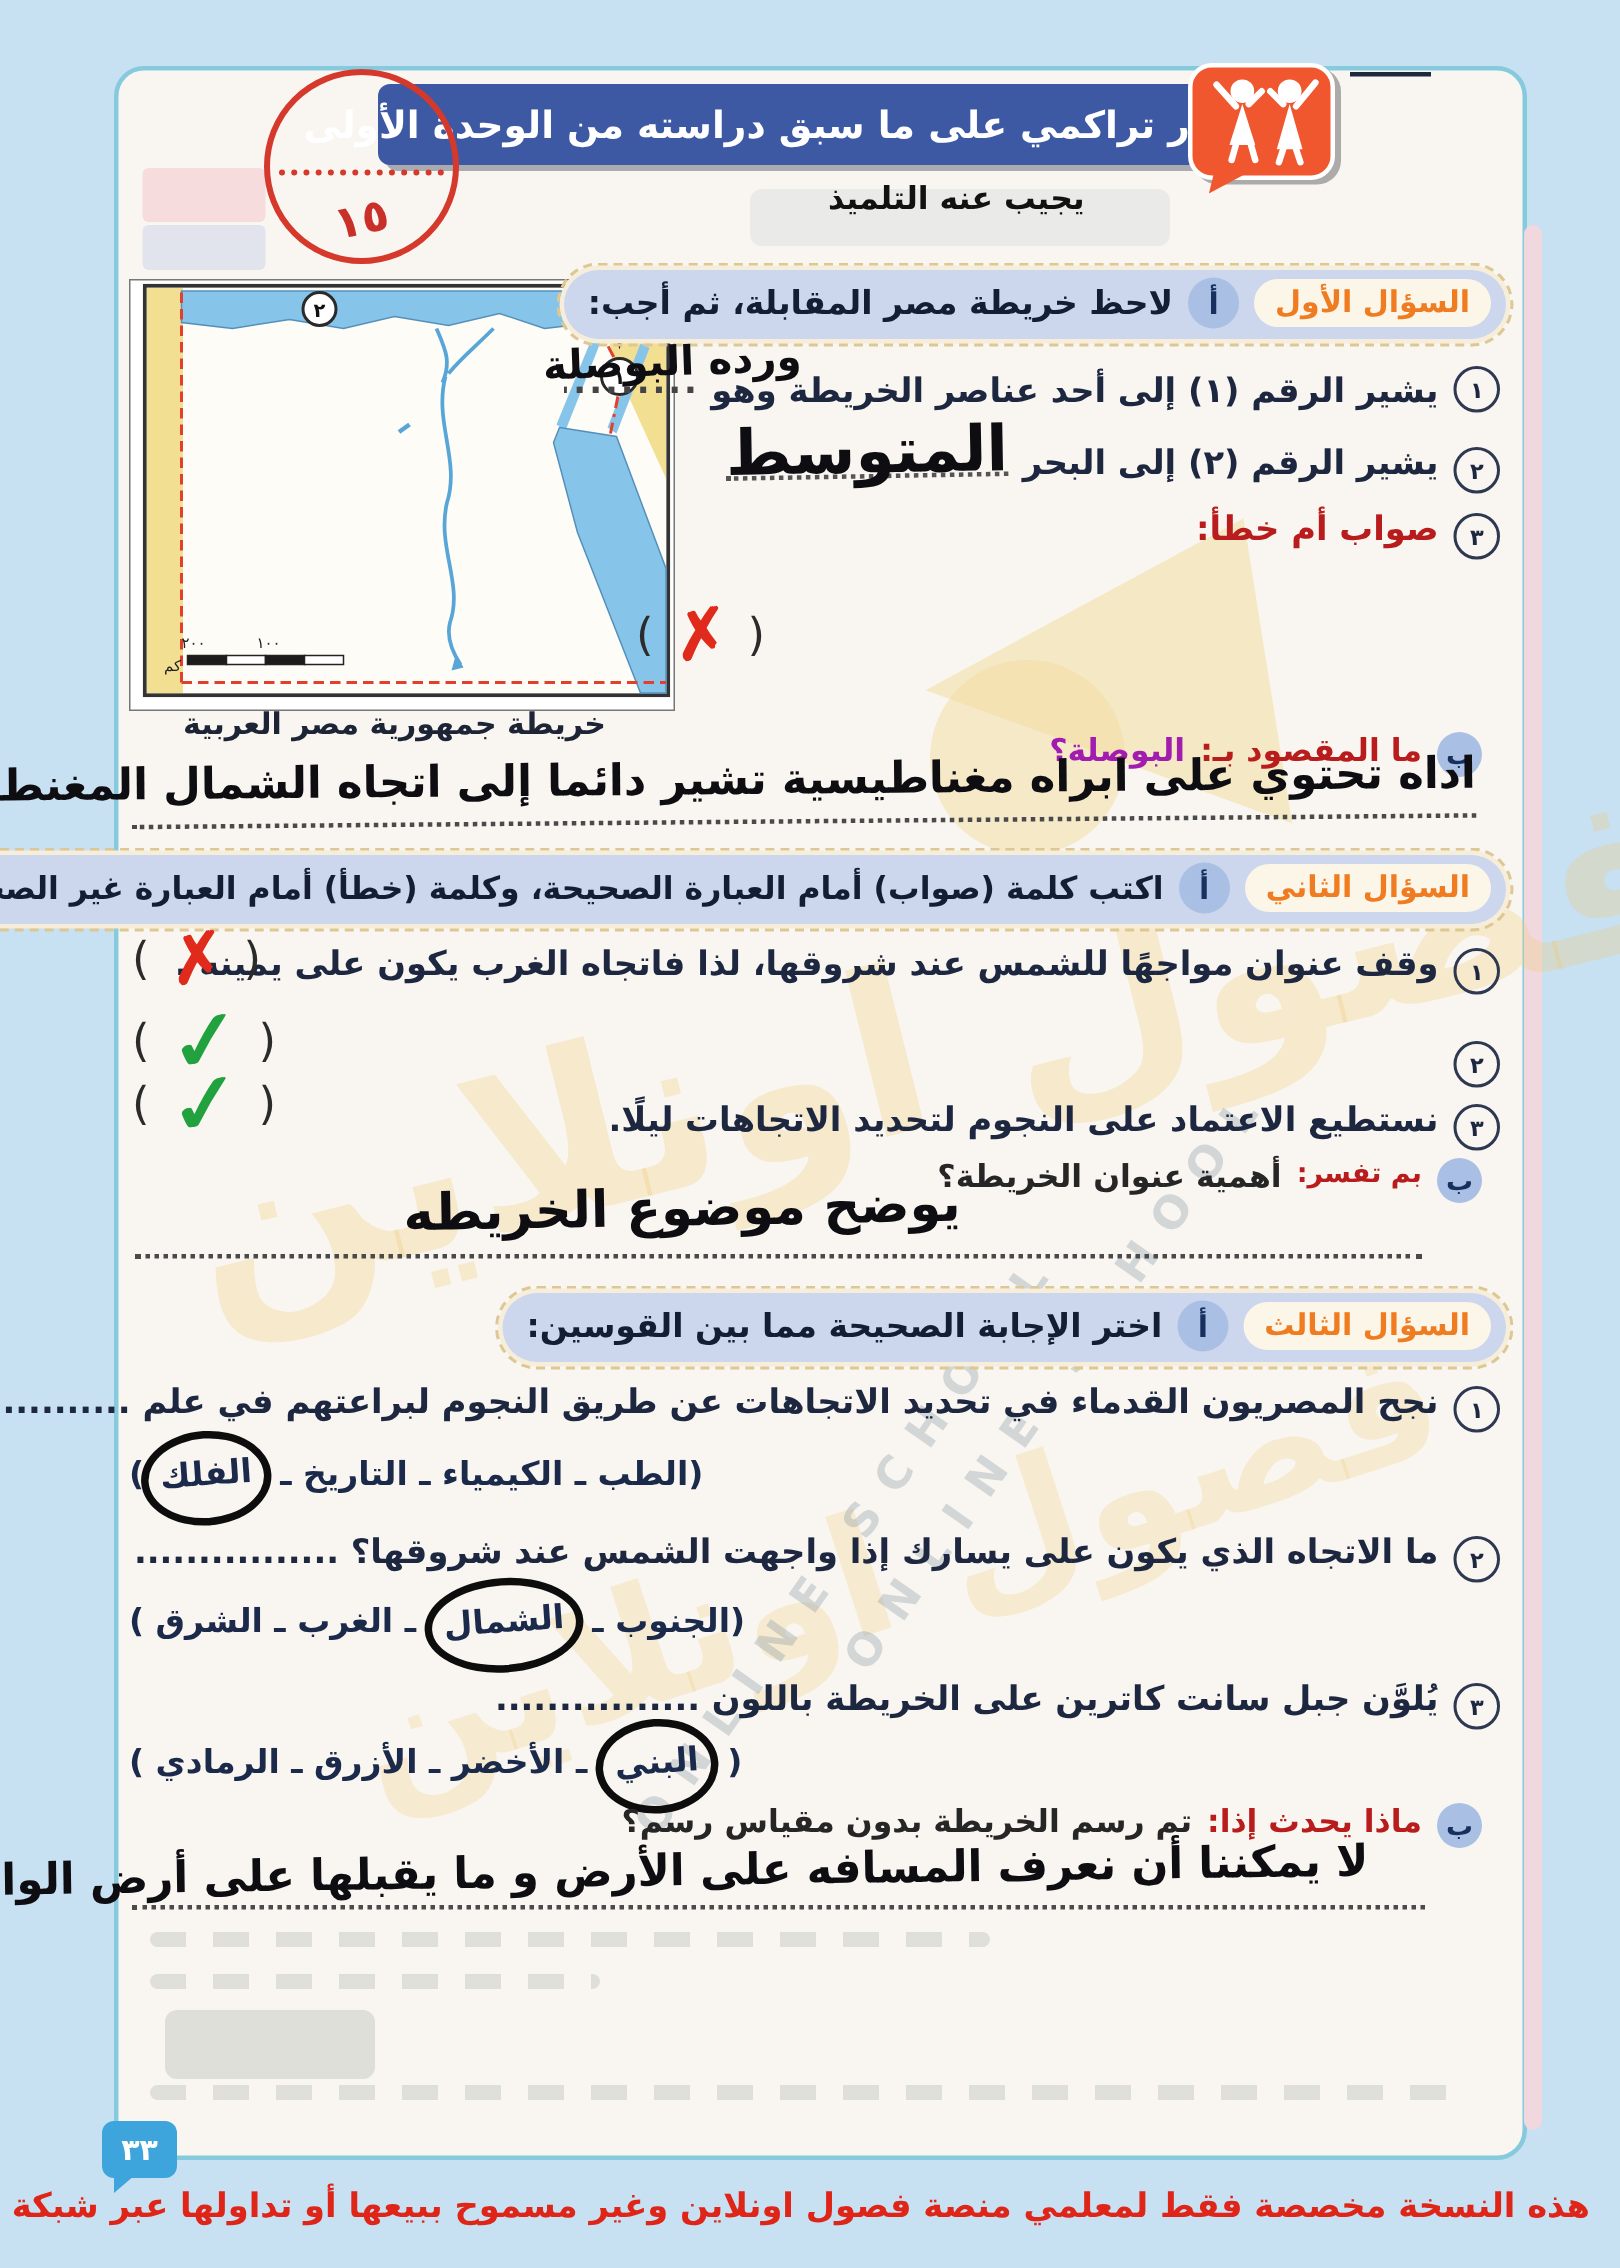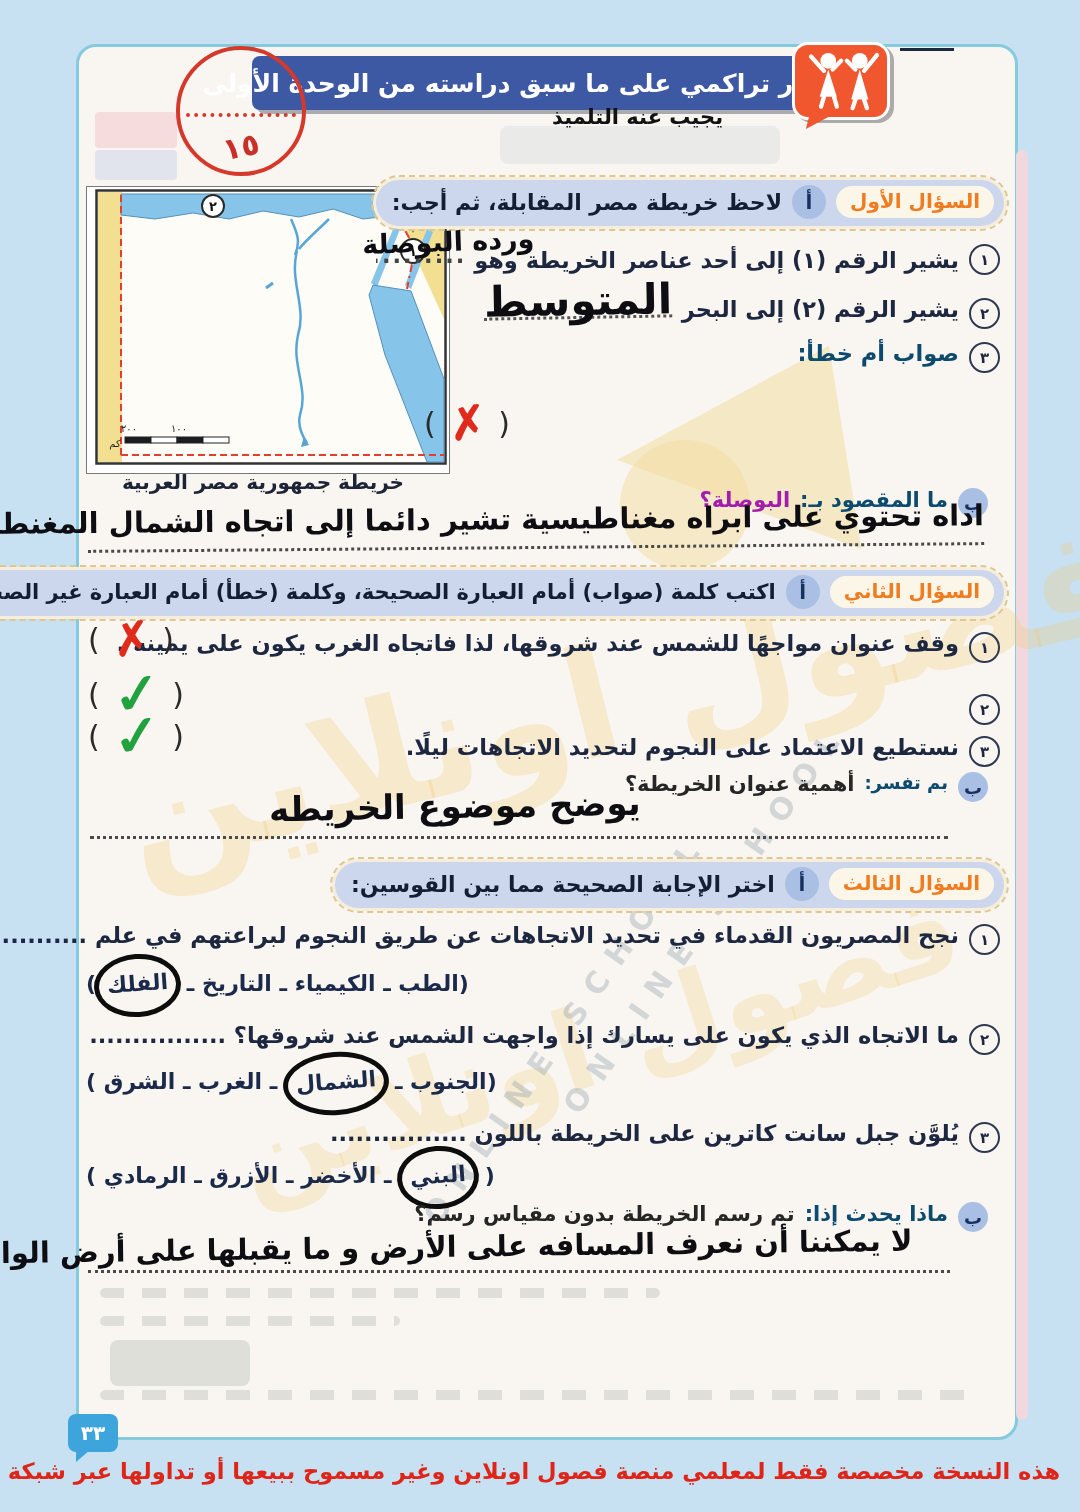--- a/index.html
+++ b/index.html
@@ -23,34 +23,34 @@
   .z{z-index:3;}
   .score-circle{left:176px;top:46px;width:122px;height:122px;border:4px solid #d4392b;border-radius:50%;z-index:5;}
   .score-dots{position:absolute;left:6px;right:6px;top:52%;border-top:4px dotted #d4392b;}
   .score-num{position:absolute;bottom:8px;left:0;right:0;text-align:center;color:#c9302a;font-size:30px;font-weight:bold;transform:rotate(-12deg);}
   .banner{left:252px;top:56px;width:548px;height:54px;background:#3e59a3;border-radius:8px;box-shadow:5px 4px 0 rgba(70,80,100,.45);display:flex;align-items:center;justify-content:center;z-index:2;}
   .banner span{color:#fff;font-size:25px;font-weight:bold;white-space:nowrap;}
   .bubble{left:792px;top:42px;width:100px;height:92px;z-index:4;}
   .bubble-body{position:absolute;left:0;top:0;width:92px;height:72px;background:#f0572e;border:3px solid #fff;border-radius:16px;box-shadow:4px 3px 0 rgba(95,95,100,.5);}
   .bubble-tail{position:absolute;left:16px;top:70px;width:0;height:0;border-left:22px solid #f0572e;border-bottom:20px solid transparent;transform:rotate(14deg);}
   .hdr-line{left:900px;top:48px;width:54px;height:3px;background:#1d2a3c;}
-  .subtitle{left:552px;top:105px;font-size:21px;font-weight:bold;color:#121212;white-space:nowrap;}
+  .subtitle{left:552px;top:120px;font-size:21px;font-weight:bold;color:#121212;white-space:nowrap;}
   
   .map-box{left:86px;top:186px;width:358px;height:282px;background:#fff;border:1px solid #777;padding:2px;}
   .map-caption{left:113px;top:470px;width:300px;text-align:center;font-size:20px;font-weight:bold;color:#1d2436;}
   
   .q-band{display:flex;align-items:center;gap:10px;background:#ccd6ec;border-radius:24px;padding:5px 10px 7px 16px;outline:2px dashed #ddc894;outline-offset:3px;box-shadow:0 0 0 3px #f6eeda;z-index:3;}
   .q-label{background:#fcf6e8;color:#f07c22;font-weight:bold;border-radius:18px;padding:3px 14px 5px;font-size:20px;white-space:nowrap;}
   .part-circle{flex:0 0 auto;width:34px;height:34px;border-radius:50%;background:#a9c0e4;color:#17305e;font-weight:bold;display:flex;align-items:center;justify-content:center;font-size:20px;}
   .prompt{color:#141d33;font-weight:bold;font-size:22px;white-space:nowrap;}
   
   .item-row{display:flex;align-items:flex-start;gap:10px;z-index:3;white-space:nowrap;}
   .num-circle{flex:0 0 auto;width:27px;height:27px;margin-top:2px;border:2px solid #2e3850;border-radius:50%;color:#1d2740;font-size:15px;font-weight:bold;display:flex;align-items:center;justify-content:center;}
   .item-text{font-size:22.5px;font-weight:bold;color:#1d2740;}
-  .pink{color:#0c4a6e;}
+  .pink{color:#b91c1c;}
   .dots{display:inline-block;overflow:hidden;width:90px;color:#444;font-weight:bold;letter-spacing:2px;}
   .hand{font-weight:bold;color:#0d0d12;}
   .hand-overlay{position:absolute;left:-14px;top:-16px;font-size:27px;transform:rotate(-2deg);white-space:nowrap;}
   .hand-inline{display:inline-block;font-size:42px;line-height:30px;margin-top:-10px;transform:rotate(-1deg);border-bottom:3px dotted #555;}
   .hand-line{font-size:29px;border-bottom:3.5px dotted #4a4a4a;padding-bottom:10px;white-space:nowrap;z-index:3;transform:rotate(-0.5deg);}
   .statement{font-size:22px;font-weight:bold;color:#202a3c;white-space:nowrap;z-index:3;}
   .mark-wrap{display:flex;align-items:center;gap:12px;direction:ltr;z-index:3;}
   .paren{font-size:30px;color:#2b2b2b;}
   .mark-x{font-size:46px;font-weight:bold;color:#e02b1c;transform:rotate(-8deg);text-shadow:1px 0 #e02b1c;}
   .mark-v{font-size:58px;line-height:44px;font-weight:bold;color:#22a23f;transform:rotate(-6deg);text-shadow:1.5px 0 #22a23f;}

